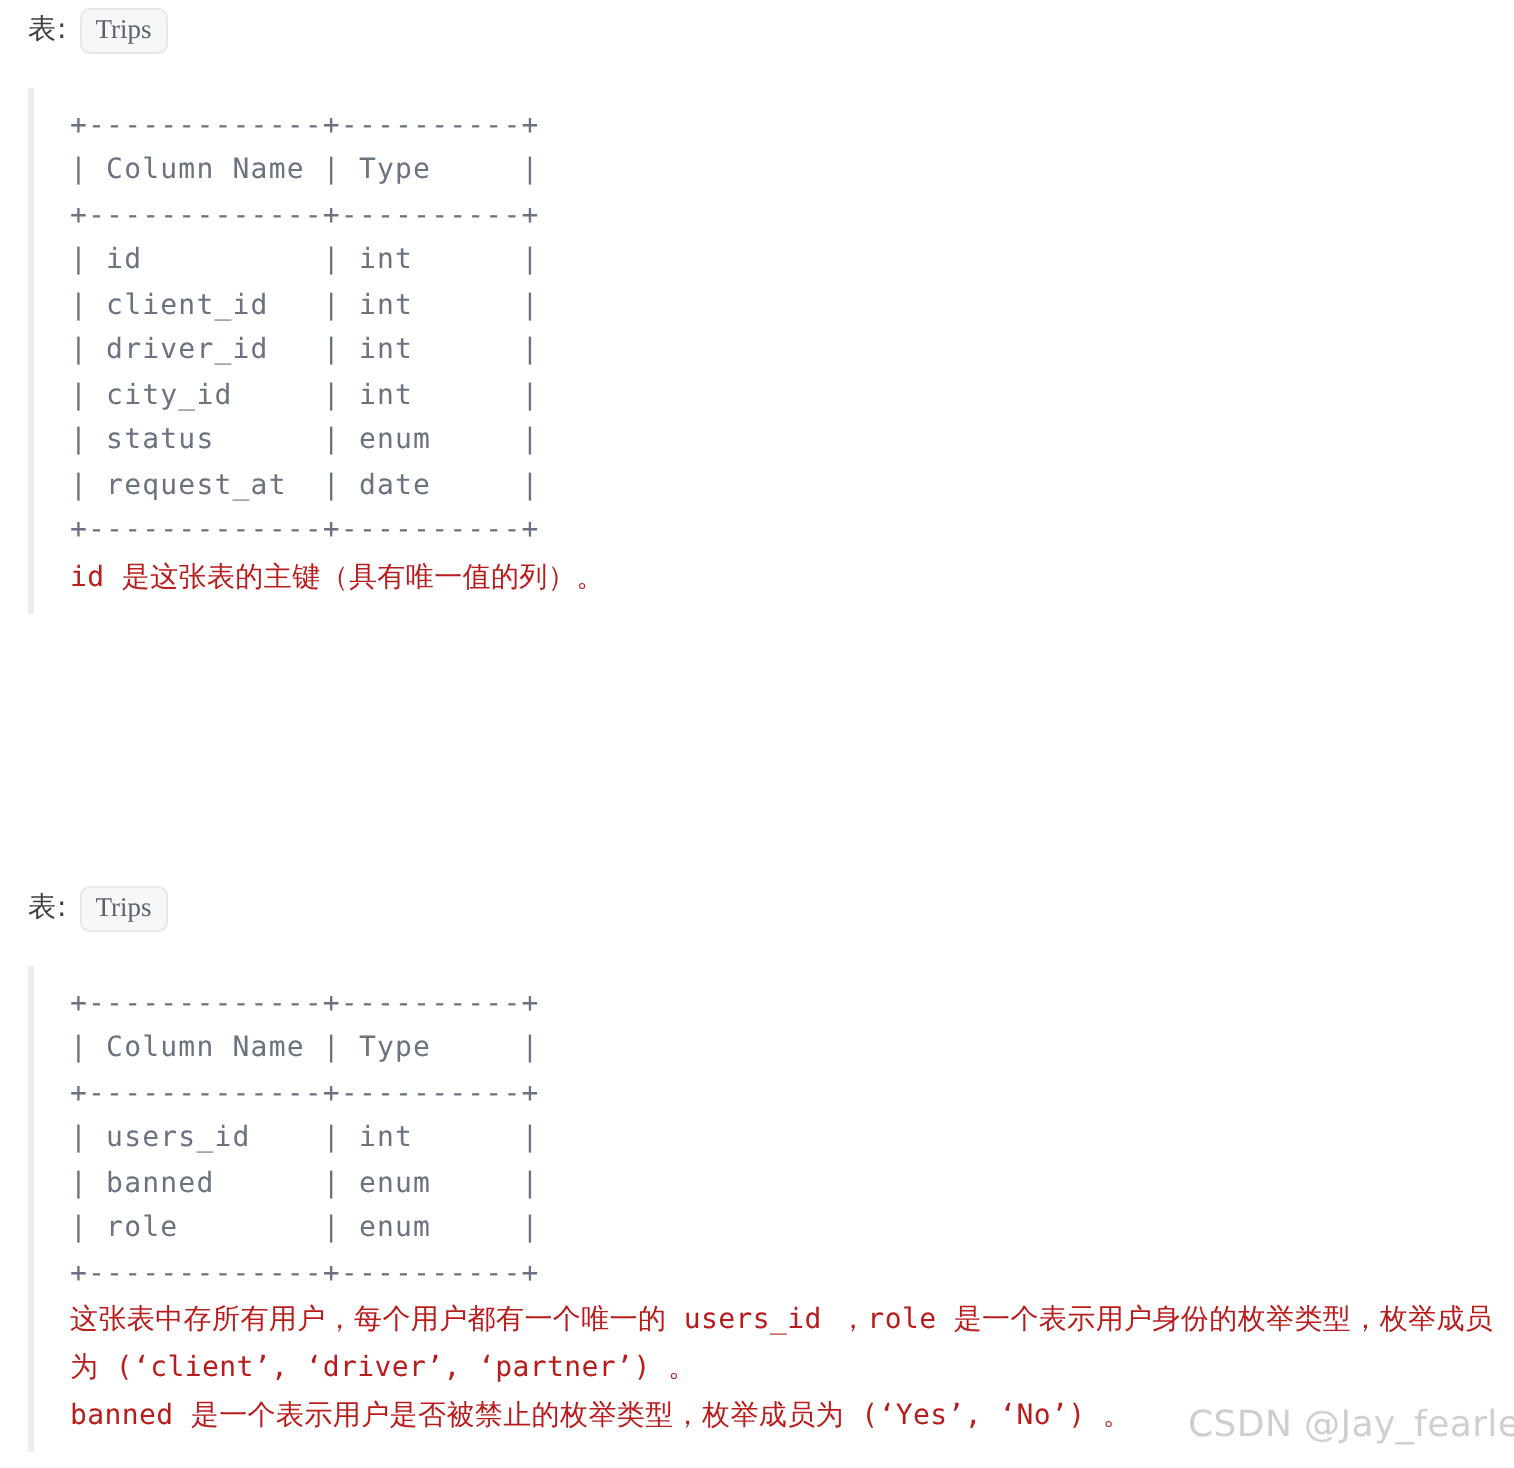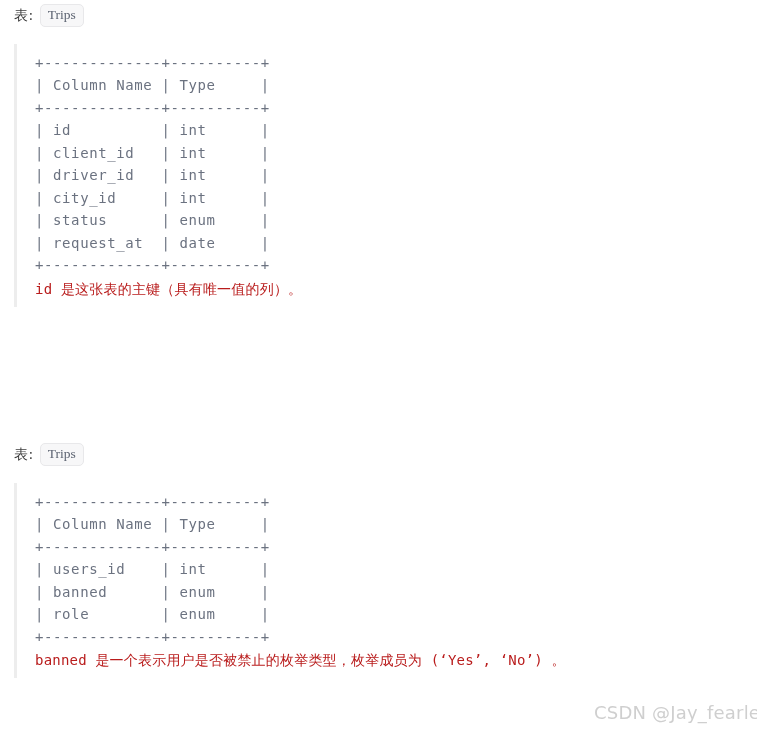--- a/index.html
+++ b/index.html
@@ -134,20 +134,21 @@
     <blockquote class="quote">
       <div class="quote-inner">
         <pre class="ascii">+-------------+----------+
 | Column Name | Type     |
 +-------------+----------+
 | users_id    | int      |
 | banned      | enum     |
 | role        | enum     |
 +-------------+----------+</pre>
         <div class="desc">
+          <span class="ln">这张表中存所有用户，每个用户都有一个唯一的 users_id ，role 是一个表示用户身份的枚举类型，枚举成员为 (‘client’, ‘driver’, ‘partner’) 。</span>
           <span class="ln">banned 是一个表示用户是否被禁止的枚举类型，枚举成员为 (‘Yes’, ‘No’) 。</span>
         </div>
       </div>
     </blockquote>
   </div>
 
   <div class="watermark">CSDN @Jay_fearless</div>
 
 </div>
 

